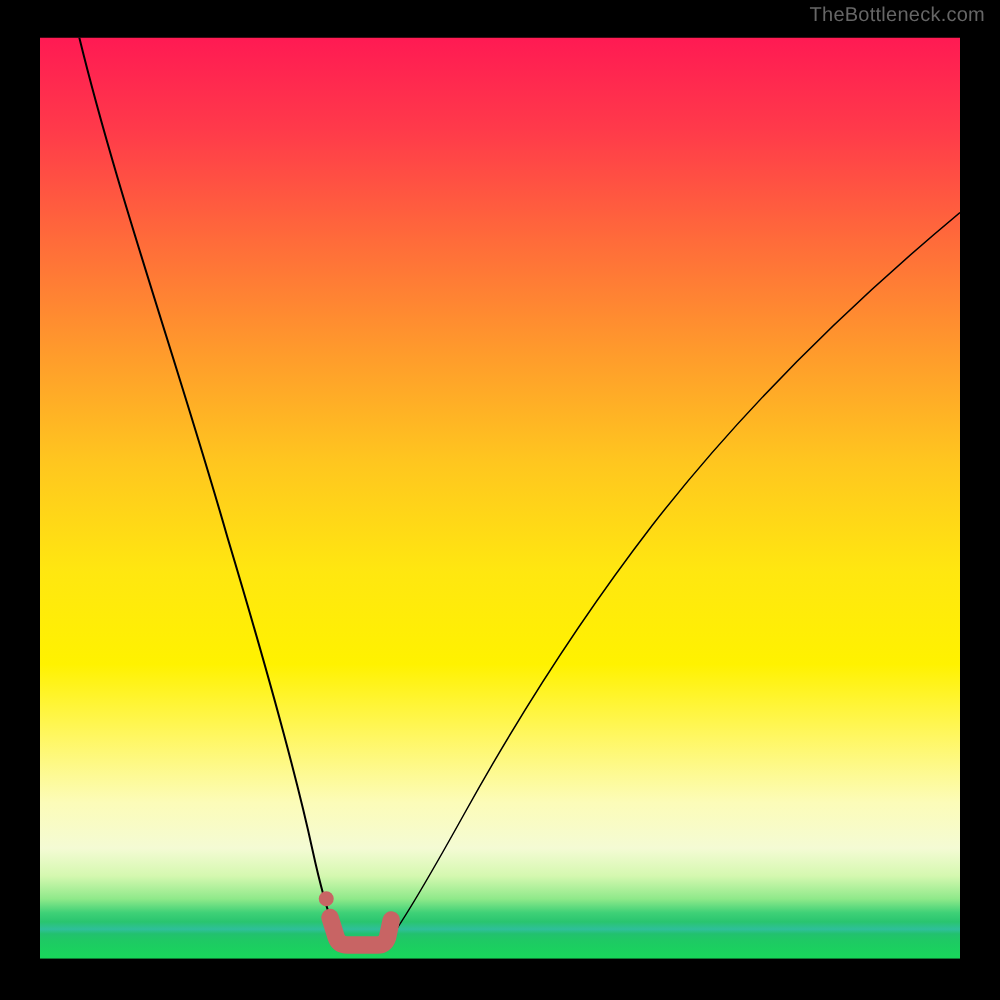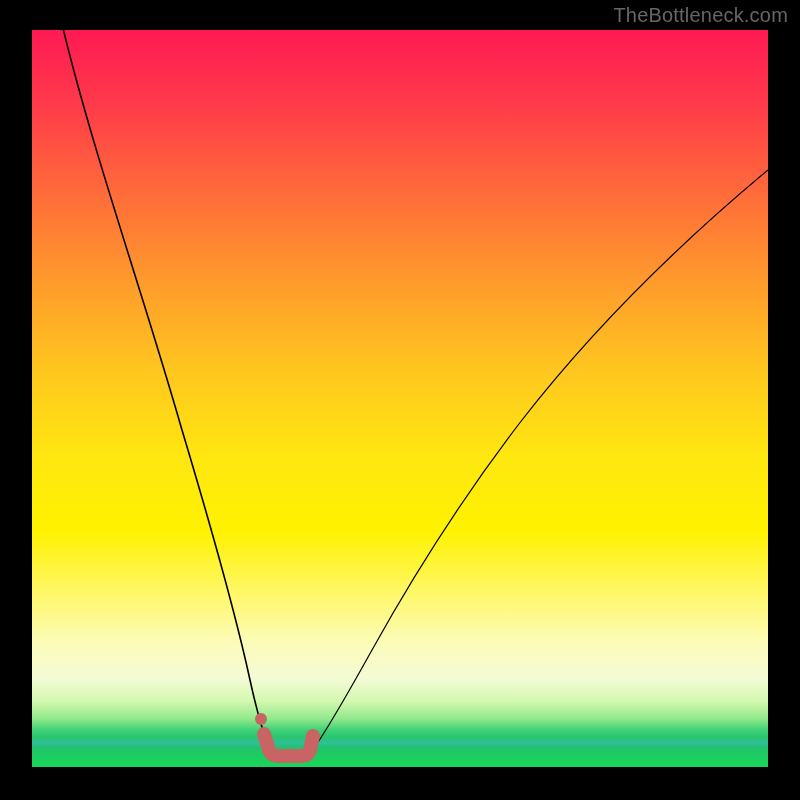--- a/index.html
+++ b/index.html
@@ -15,21 +15,21 @@
     position: absolute;
     left: 0; top: 0;
     width: 800px; height: 800px;
     background: #000;
   }
   .watermark {
     position: absolute;
     top: 4px;
     right: 12px;
     color: #666;
-    font-size: 20px;
+    font-size: 16px;
     font-weight: 500;
     letter-spacing: 0.2px;
     z-index: 50;
   }
   .plot {
     position: absolute;
     left: 32px;
     top: 30px;
     width: 736px;
     height: 737px;

